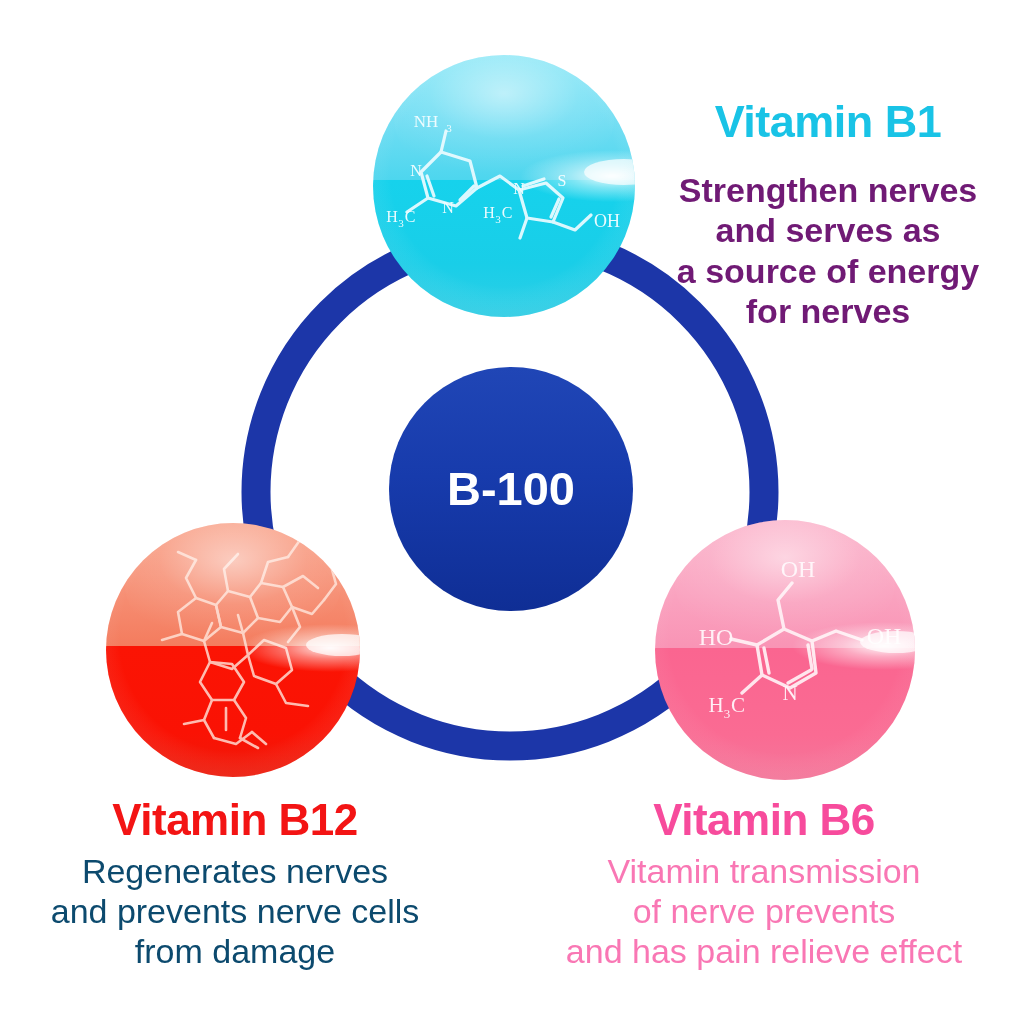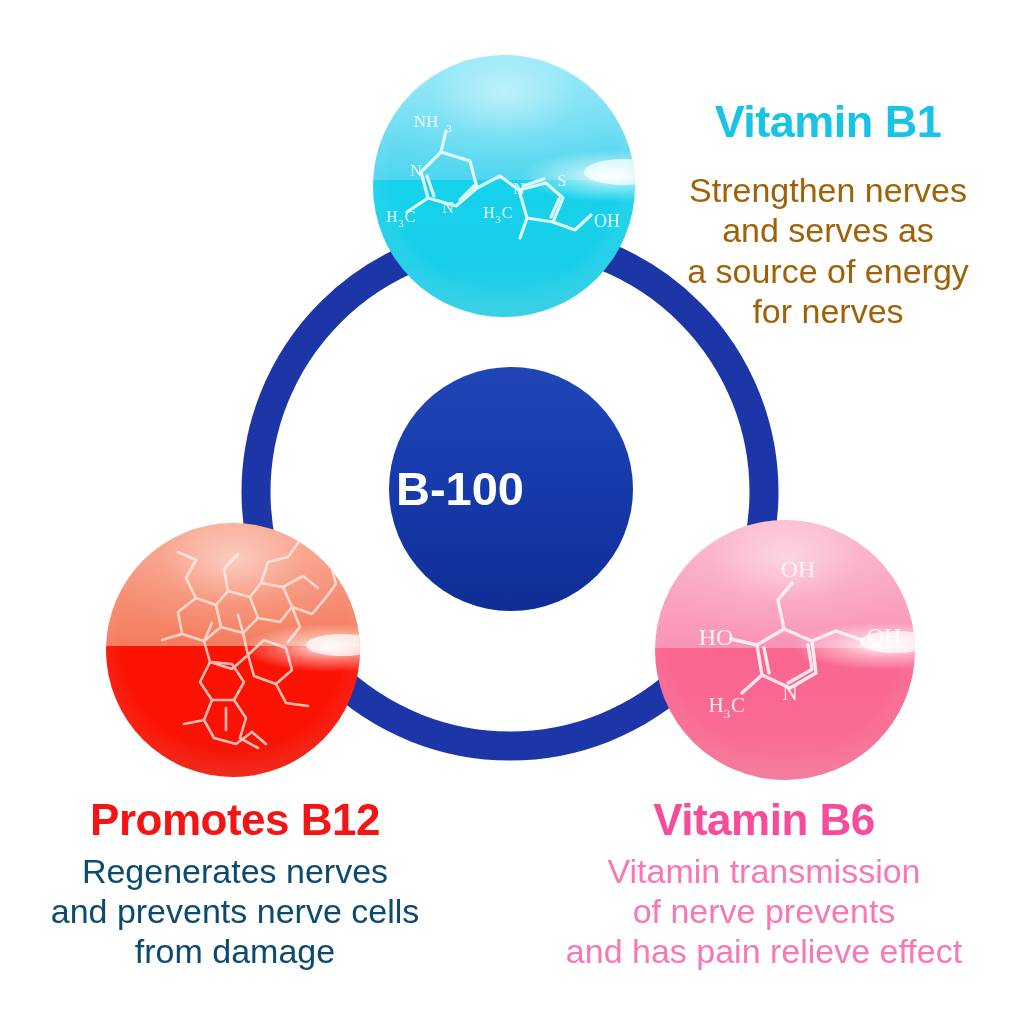--- a/index.html
+++ b/index.html
@@ -53,22 +53,23 @@
     top: 96px;
     width: 384px;
   }
   #b1-text .vtitle {
     font-size: 45px;
     color: #19C3E6;
     margin-bottom: 23px;
   }
   #b1-text .vdesc {
     font-size: 34px;
-    color: #a16207;
+    color: #701a75;
     line-height: 1.18;
+    font-weight: bold;
   }
 
   
   #b12-text {
     left: 12px;
     top: 795px;
     width: 446px;
   }
   #b12-text .vtitle {
     font-size: 44px;
@@ -97,20 +98,21 @@
     color: #F977B4;
     line-height: 1.18;
   }
 
   
   #center-label {
     position: absolute;
     left: 396px;
     top: 461px;
     width: 230px;
+    text-align: center;
     font-size: 47px;
     font-weight: bold;
     color: #ffffff;
     letter-spacing: 0px;
     pointer-events: none;
   }
 </style>
 </head>
 <body>
 
@@ -342,21 +344,21 @@
     <div class="vtitle">Vitamin B1</div>
     <div class="vdesc">
       <div>Strengthen nerves</div>
       <div>and serves as</div>
       <div>a source of energy</div>
       <div>for nerves</div>
     </div>
   </div>
 
   <div class="textblock" id="b12-text">
-    <div class="vtitle">Promotes B12</div>
+    <div class="vtitle">Vitamin B12</div>
     <div class="vdesc">
       <div>Regenerates nerves</div>
       <div>and prevents nerve cells</div>
       <div>from damage</div>
     </div>
   </div>
 
   <div class="textblock" id="b6-text">
     <div class="vtitle">Vitamin B6</div>
     <div class="vdesc">

